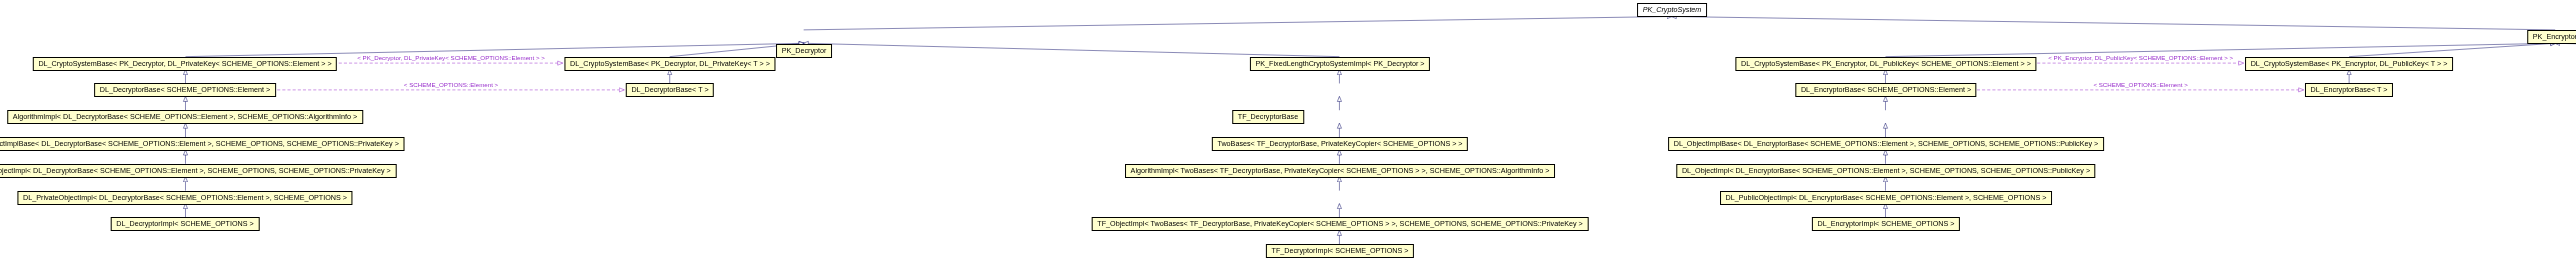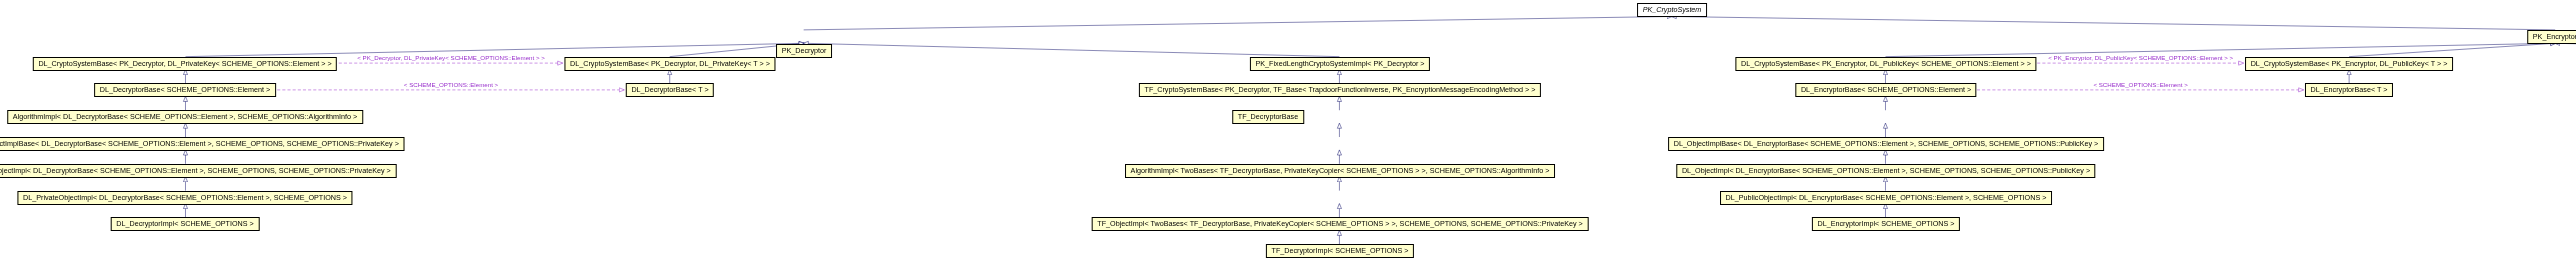--- a/index.html
+++ b/index.html
@@ -102,28 +102,28 @@
   <div class="node" style="left:2555px;top:30px">PK_Encryptor</div>
 
   <div class="node" style="left:185px;top:57px">DL_CryptoSystemBase&lt; PK_Decryptor, DL_PrivateKey&lt; SCHEME_OPTIONS::Element &gt; &gt;</div>
   <div class="node" style="left:670px;top:57px">DL_CryptoSystemBase&lt; PK_Decryptor, DL_PrivateKey&lt; T &gt; &gt;</div>
   <div class="node" style="left:1340px;top:57px">PK_FixedLengthCryptoSystemImpl&lt; PK_Decryptor &gt;</div>
   <div class="node" style="left:1886px;top:57px">DL_CryptoSystemBase&lt; PK_Encryptor, DL_PublicKey&lt; SCHEME_OPTIONS::Element &gt; &gt;</div>
   <div class="node" style="left:2349px;top:57px">DL_CryptoSystemBase&lt; PK_Encryptor, DL_PublicKey&lt; T &gt; &gt;</div>
 
   <div class="node" style="left:185px;top:83px">DL_DecryptorBase&lt; SCHEME_OPTIONS::Element &gt;</div>
   <div class="node" style="left:670px;top:83px">DL_DecryptorBase&lt; T &gt;</div>
-  <div class="node" style="left:1340px;top:83px">TF_CryptoSystemBase&lt; PK_Decryptor, TF_Base&lt; TrapdoorFunctionInverse, PK_EncryptionMessageEncodingMethod &gt; &gt;</div>
   <div class="node" style="left:1886px;top:83px">DL_EncryptorBase&lt; SCHEME_OPTIONS::Element &gt;</div>
   <div class="node" style="left:2349px;top:83px">DL_EncryptorBase&lt; T &gt;</div>
 
   <div class="node" style="left:185px;top:110px">AlgorithmImpl&lt; DL_DecryptorBase&lt; SCHEME_OPTIONS::Element &gt;, SCHEME_OPTIONS::AlgorithmInfo &gt;</div>
   <div class="node" style="left:1268px;top:110px">TF_DecryptorBase</div>
 
   <div class="node" style="left:185px;top:137px">DL_ObjectImplBase&lt; DL_DecryptorBase&lt; SCHEME_OPTIONS::Element &gt;, SCHEME_OPTIONS, SCHEME_OPTIONS::PrivateKey &gt;</div>
+  <div class="node" style="left:1340px;top:137px">TwoBases&lt; TF_DecryptorBase, PrivateKeyCopier&lt; SCHEME_OPTIONS &gt; &gt;</div>
   <div class="node" style="left:1886px;top:137px">DL_ObjectImplBase&lt; DL_EncryptorBase&lt; SCHEME_OPTIONS::Element &gt;, SCHEME_OPTIONS, SCHEME_OPTIONS::PublicKey &gt;</div>
 
   <div class="node" style="left:185px;top:164px">DL_ObjectImpl&lt; DL_DecryptorBase&lt; SCHEME_OPTIONS::Element &gt;, SCHEME_OPTIONS, SCHEME_OPTIONS::PrivateKey &gt;</div>
   <div class="node" style="left:1340px;top:164px">AlgorithmImpl&lt; TwoBases&lt; TF_DecryptorBase, PrivateKeyCopier&lt; SCHEME_OPTIONS &gt; &gt;, SCHEME_OPTIONS::AlgorithmInfo &gt;</div>
   <div class="node" style="left:1886px;top:164px">DL_ObjectImpl&lt; DL_EncryptorBase&lt; SCHEME_OPTIONS::Element &gt;, SCHEME_OPTIONS, SCHEME_OPTIONS::PublicKey &gt;</div>
 
   <div class="node" style="left:185px;top:191px">DL_PrivateObjectImpl&lt; DL_DecryptorBase&lt; SCHEME_OPTIONS::Element &gt;, SCHEME_OPTIONS &gt;</div>
   <div class="node" style="left:1886px;top:191px">DL_PublicObjectImpl&lt; DL_EncryptorBase&lt; SCHEME_OPTIONS::Element &gt;, SCHEME_OPTIONS &gt;</div>
 
   <div class="node" style="left:185px;top:217px">DL_DecryptorImpl&lt; SCHEME_OPTIONS &gt;</div>

